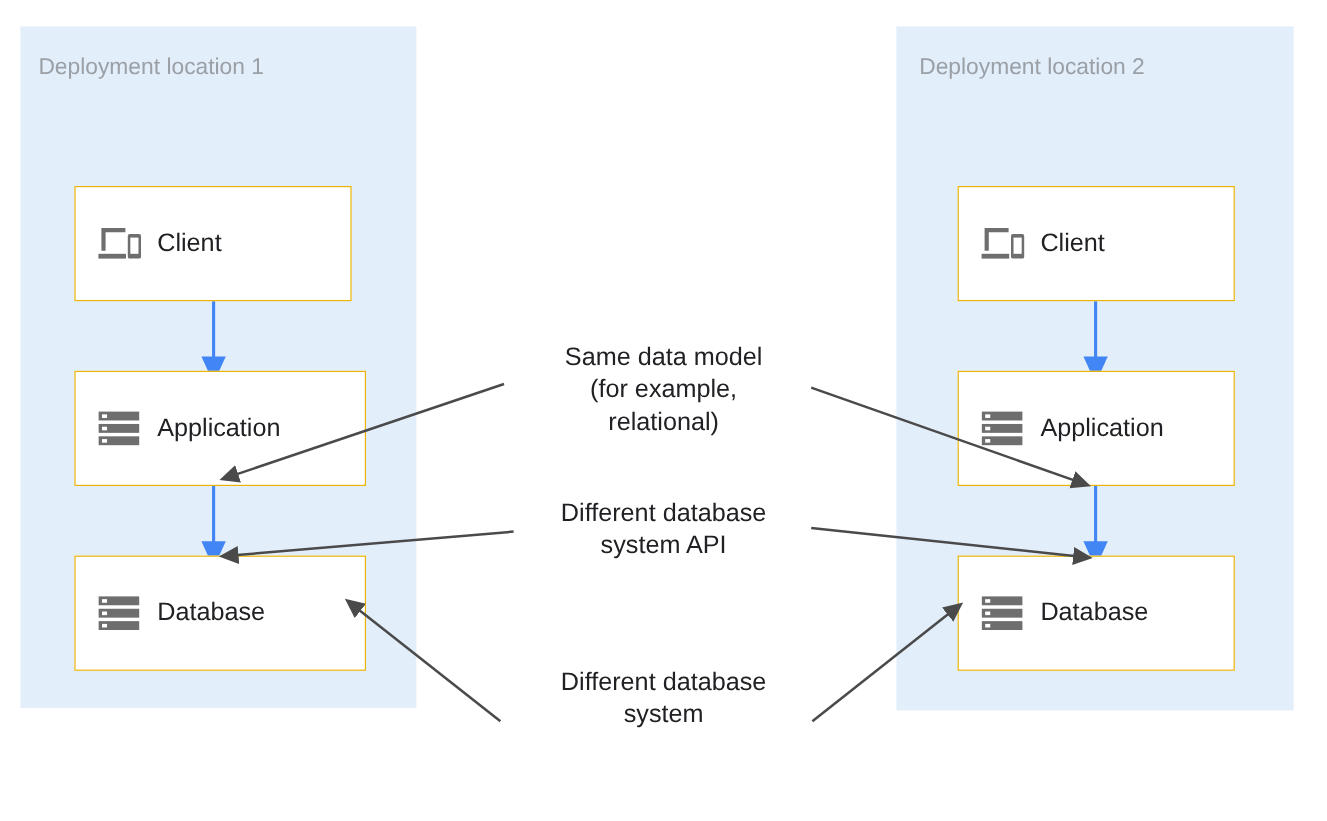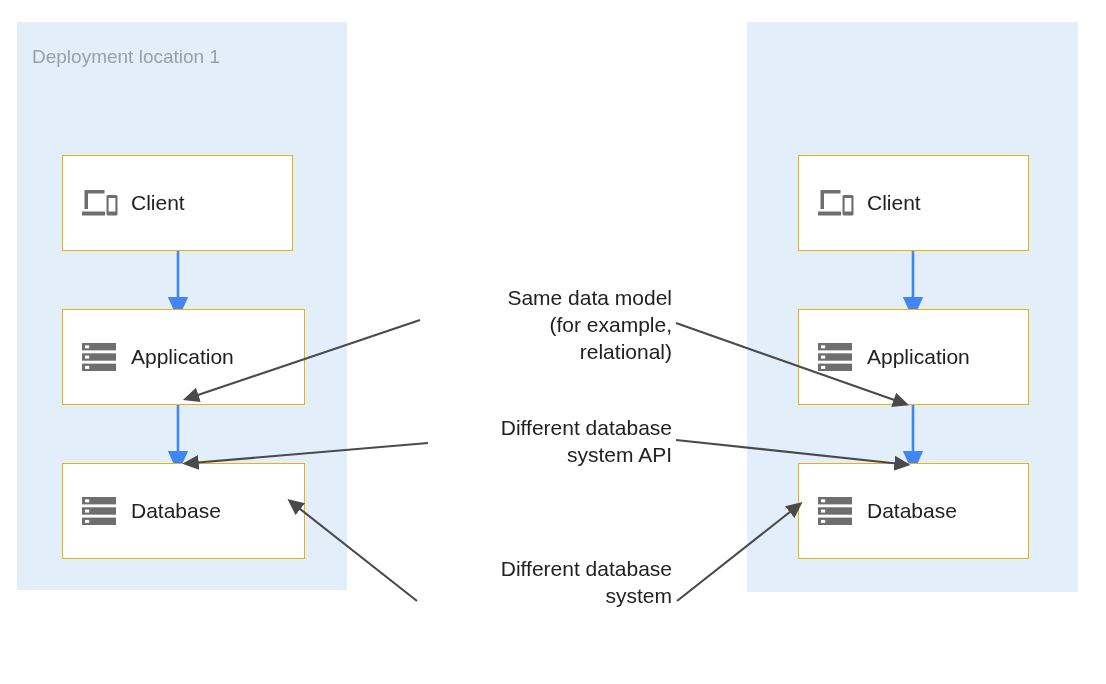--- a/index.html
+++ b/index.html
@@ -60,21 +60,21 @@
     margin-left: 12px;
     font-size: 21px;
     color: #202124;
     line-height: 24px;
     white-space: nowrap;
   }
 
   
   .annot {
     position: absolute;
-    text-align: right;
+    text-align: center;
     font-size: 21px;
     line-height: 27px;
     color: #202124;
     z-index: 4;
     white-space: pre-line;
   }
 
   
   #wires {
     position: absolute;
@@ -88,20 +88,21 @@
 </style>
 </head>
 <body>
 
 <div id="stage">
 
   <div class="zone" style="left:17px; top:22px; width:330px; height:568px;"></div>
   <div class="zone" style="left:747px; top:22px; width:331px; height:570px;"></div>
 
   <div class="zone-title" style="left:32px; top:46px;">Deployment location 1</div>
+  <div class="zone-title" style="left:766px; top:46px;">Deployment location 2</div>
 
   <svg id="wires" viewBox="0 0 1106 684" xmlns="http://www.w3.org/2000/svg">
     <defs>
       <marker id="blueArrow" markerWidth="9" markerHeight="9" refX="4.2" refY="4.5" orient="auto" markerUnits="strokeWidth">
         <path d="M0,0.6 L8.6,4.5 L0,8.4 z" fill="#4285f4"></path>
       </marker>
       <marker id="grayArrow" markerWidth="8" markerHeight="8" refX="3.2" refY="4" orient="auto" markerUnits="strokeWidth">
         <path d="M0,0.4 L7.8,4 L0,7.6 z" fill="#4a4a4a"></path>
       </marker>
     </defs>

